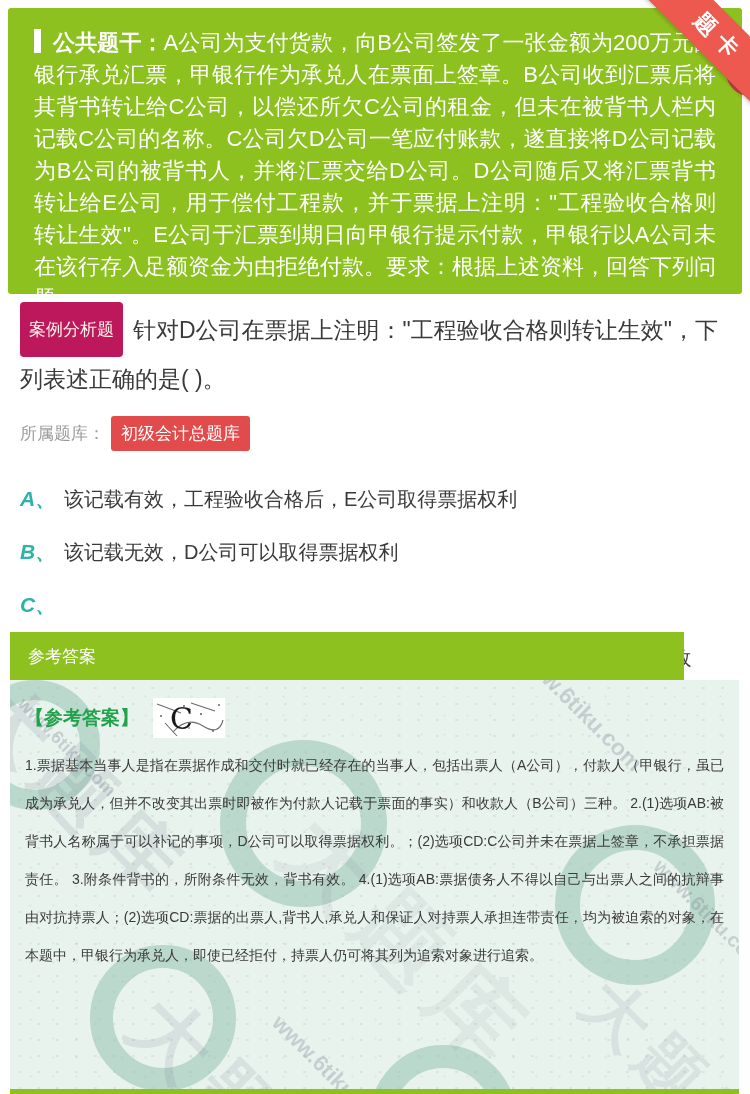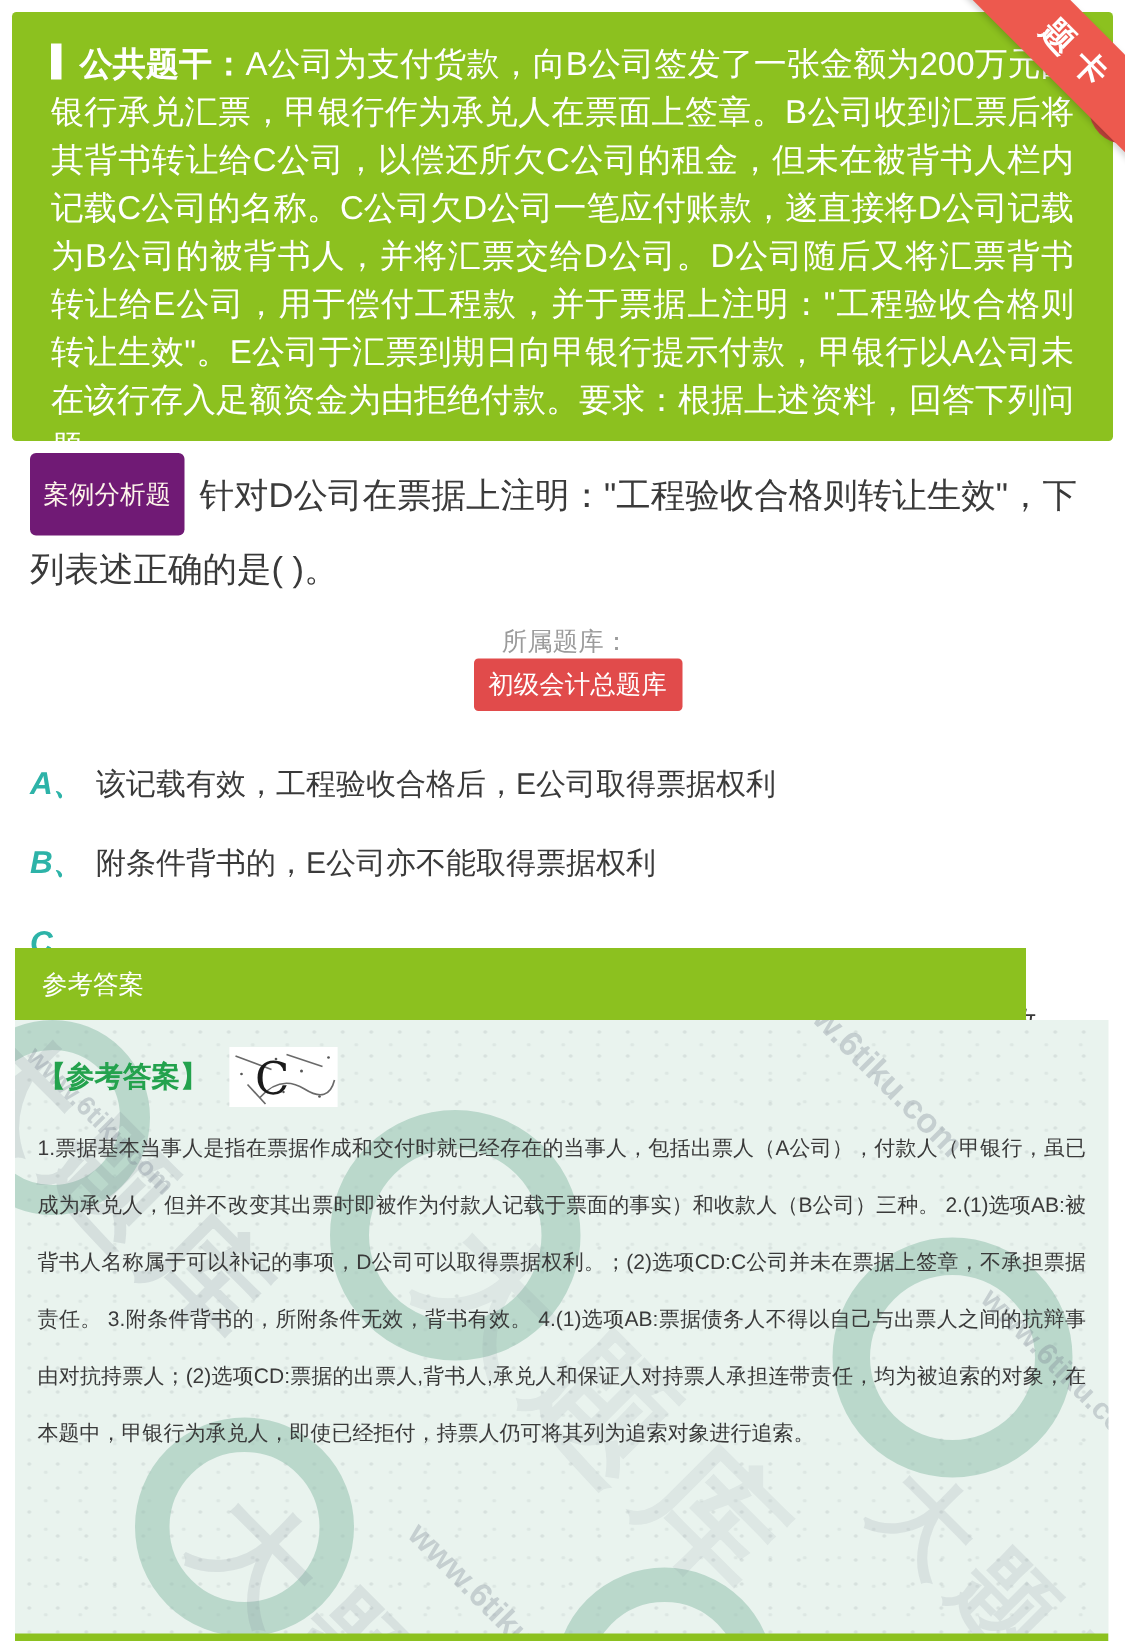--- a/index.html
+++ b/index.html
@@ -16,24 +16,24 @@
   
   .ribbon-wrap{position:absolute;top:0;right:0;width:140px;height:140px;overflow:hidden;z-index:5;}
   .ribbon-fold{position:absolute;right:0;top:62px;width:24px;height:34px;background:#c2453c;border-radius:0 0 0 30px;}
   .ribbon{position:absolute;top:12px;right:-76px;width:212px;transform:rotate(45deg);
     background:#ed594e;color:#ffffff;text-align:center;font-size:22px;font-weight:bold;
     letter-spacing:8px;padding:8px 0 8px 8px;box-shadow:0 2px 4px rgba(0,0,0,.18);}
 
   
   .q-section{position:absolute;left:20px;top:302px;width:714px;color:#3a3a3a;}
   .q-text{font-size:23px;line-height:45px;margin:0;}
-  .q-badge{display:inline-block;background:#701a75;color:#fdf4ea;font-size:17px;line-height:1;
+  .q-badge{display:inline-block;background:#be185d;color:#fdf4ea;font-size:17px;line-height:1;
     padding:19px 9px;border-radius:4px;margin-right:10px;vertical-align:3px;}
-  .bank-row{margin-top:14px;font-size:17px;color:#9b9b9b;display:flex;align-items:center;flex-direction:column;}
-  .bank-badge{display:inline-block;background:#e14b4b;color:#ffffff;padding:6px 10px;border-radius:3px;margin-left:16px;font-size:17px;}
+  .bank-row{margin-top:14px;font-size:17px;color:#9b9b9b;display:flex;align-items:center;}
+  .bank-badge{display:inline-block;background:#e14b4b;color:#ffffff;padding:6px 10px;border-radius:3px;margin-left:6px;font-size:17px;}
   .options{margin:34px 0 0;padding:0;list-style:none;}
   .option{display:flex;margin-bottom:25px;font-size:20px;color:#3a3a3a;align-items:baseline;cursor:pointer;}
   .opt-letter{font-style:italic;font-weight:bold;color:#2db3a8;width:44px;flex:none;font-size:21px;}
 
   
   .answer-bar{position:absolute;left:10px;top:632px;width:674px;height:48px;background:#8cc11f;color:#ffffff;
     display:flex;justify-content:space-between;align-items:center;padding:0 18px;box-sizing:border-box;font-size:17px;}
 
   
   .panel{position:absolute;left:10px;top:680px;width:729px;height:414px;overflow:hidden;
@@ -89,21 +89,21 @@
       <span class="bank-badge">初级会计总题库</span>
     </div>
 
     <ul class="options">
       <li class="option">
         <span class="opt-letter">A、</span>
         <span>该记载有效，工程验收合格后，E公司取得票据权利</span>
       </li>
       <li class="option">
         <span class="opt-letter">B、</span>
-        <span>附条件背书的，E公司亦不能取得票据权利</span>
+        <span>该记载无效，D公司可以取得票据权利</span>
       </li>
       <li class="option">
         <span class="opt-letter">C、</span>
       </li>
       <li class="option">
         <span class="opt-letter">D、</span>
         <span>如果E公司在票据上注明"同意接受该条件"，则该记载有效，背书亦有效</span>
       </li>
     </ul>
   </div>

